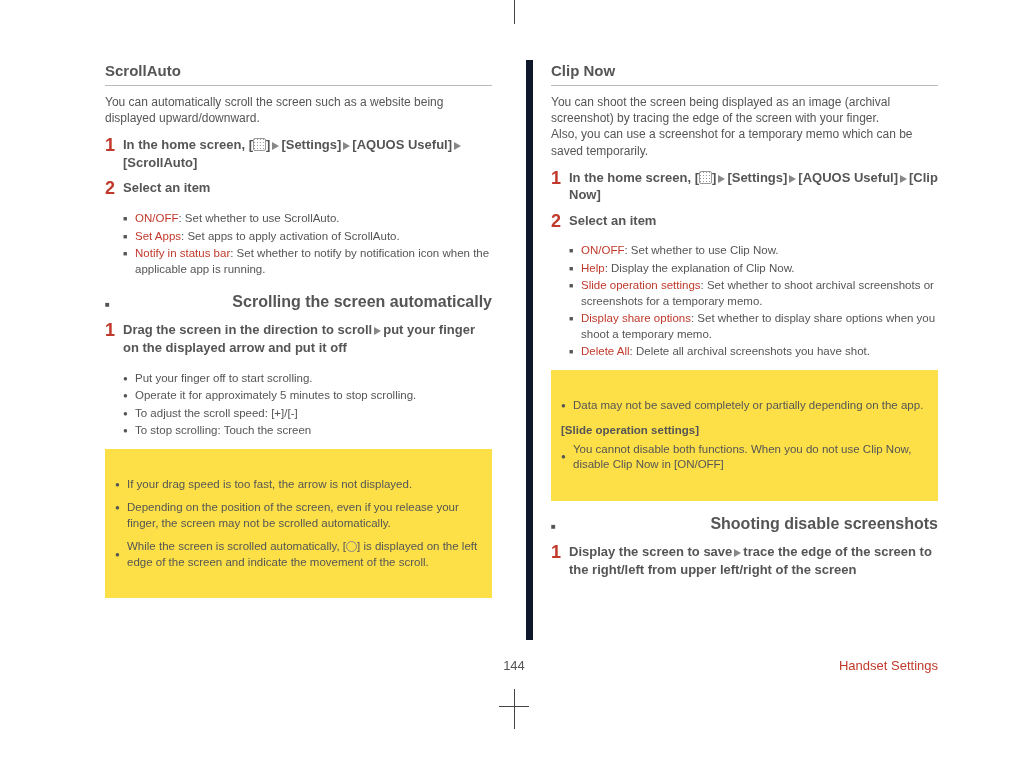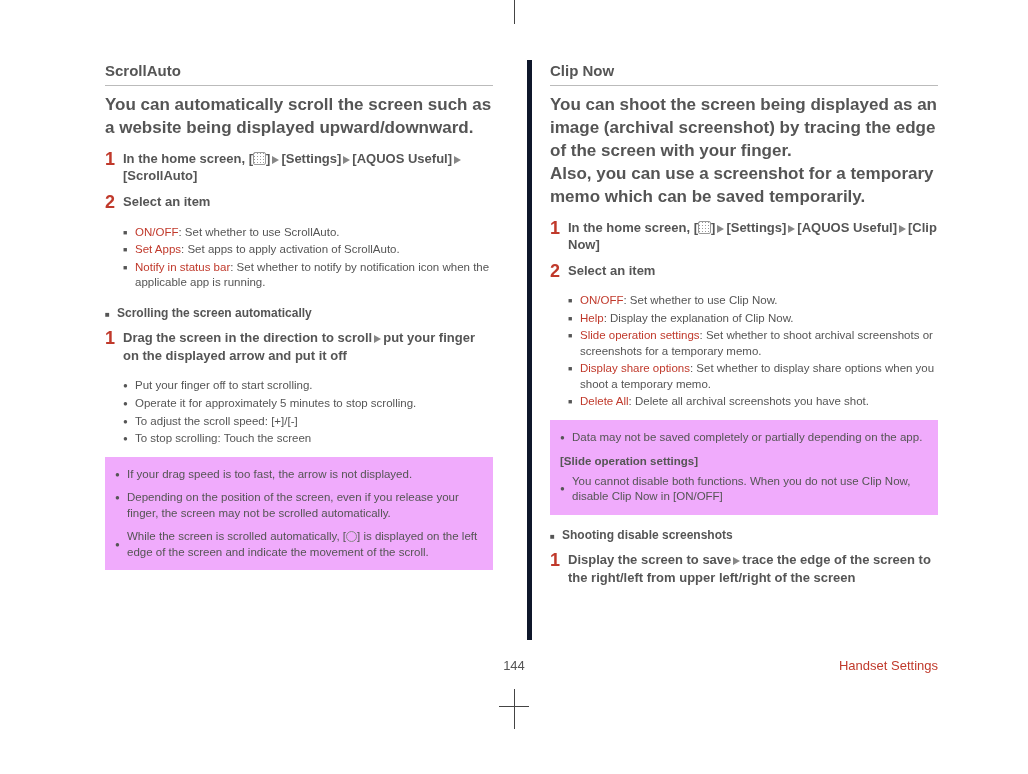--- a/index.html
+++ b/index.html
@@ -16,32 +16,32 @@
     display: flex;
     gap: 16px;
     height: 580px;
   }
   .col {
     flex: 1;
     font-size: 12px;
     line-height: 1.4;
   }
   .col-left { padding-right: 18px; }
-  .col-right { padding-left: 18px; border-left: 5px solid #0f172a; }
+  .col-right { padding-left: 18px; border-left: 7px solid #0f172a; }
   .section-title {
     font-size: 15px;
     font-weight: bold;
     color: #555;
     border-bottom: 1px solid #bbb;
     padding-bottom: 4px;
     margin-bottom: 8px;
   }
   .intro {
-    font-size: 17px;
-    font-weight: bold;
+    font-size: 12px;
+    font-weight: normal;
     color: #555;
     margin-bottom: 10px;
     line-height: 1.35;
   }
   .step {
     display: flex;
     margin-bottom: 8px;
   }
   .step-num {
     color: #c0392b;
@@ -86,29 +86,30 @@
   }
   .circ-bullet::before {
     content: "●";
     font-size: 8px;
     position: relative;
     top: -1px;
   }
   .red { color: #c0392b; }
   .sub-heading {
     display: flex;
-    font-size: 12px;
+    font-size: 16px;
     font-weight: bold;
     color: #555;
     margin: 12px 0 8px 0;
+    justify-content: space-between;
   }
   .sub-heading .sq-bullet::before { font-size: 8px; top: 0; }
   .note-box {
-    background: #f0abfc;
-    padding: 10px 10px;
+    background: #fde047;
+    padding: 28px 10px;
     margin-top: 4px;
     font-size: 11.5px;
     color: #555;
   }
   .note-box .note-item {
     display: flex;
     margin-bottom: 8px;
     line-height: 1.35;
   }
   .note-box .note-item:last-child { margin-bottom: 0; align-items: center; }

